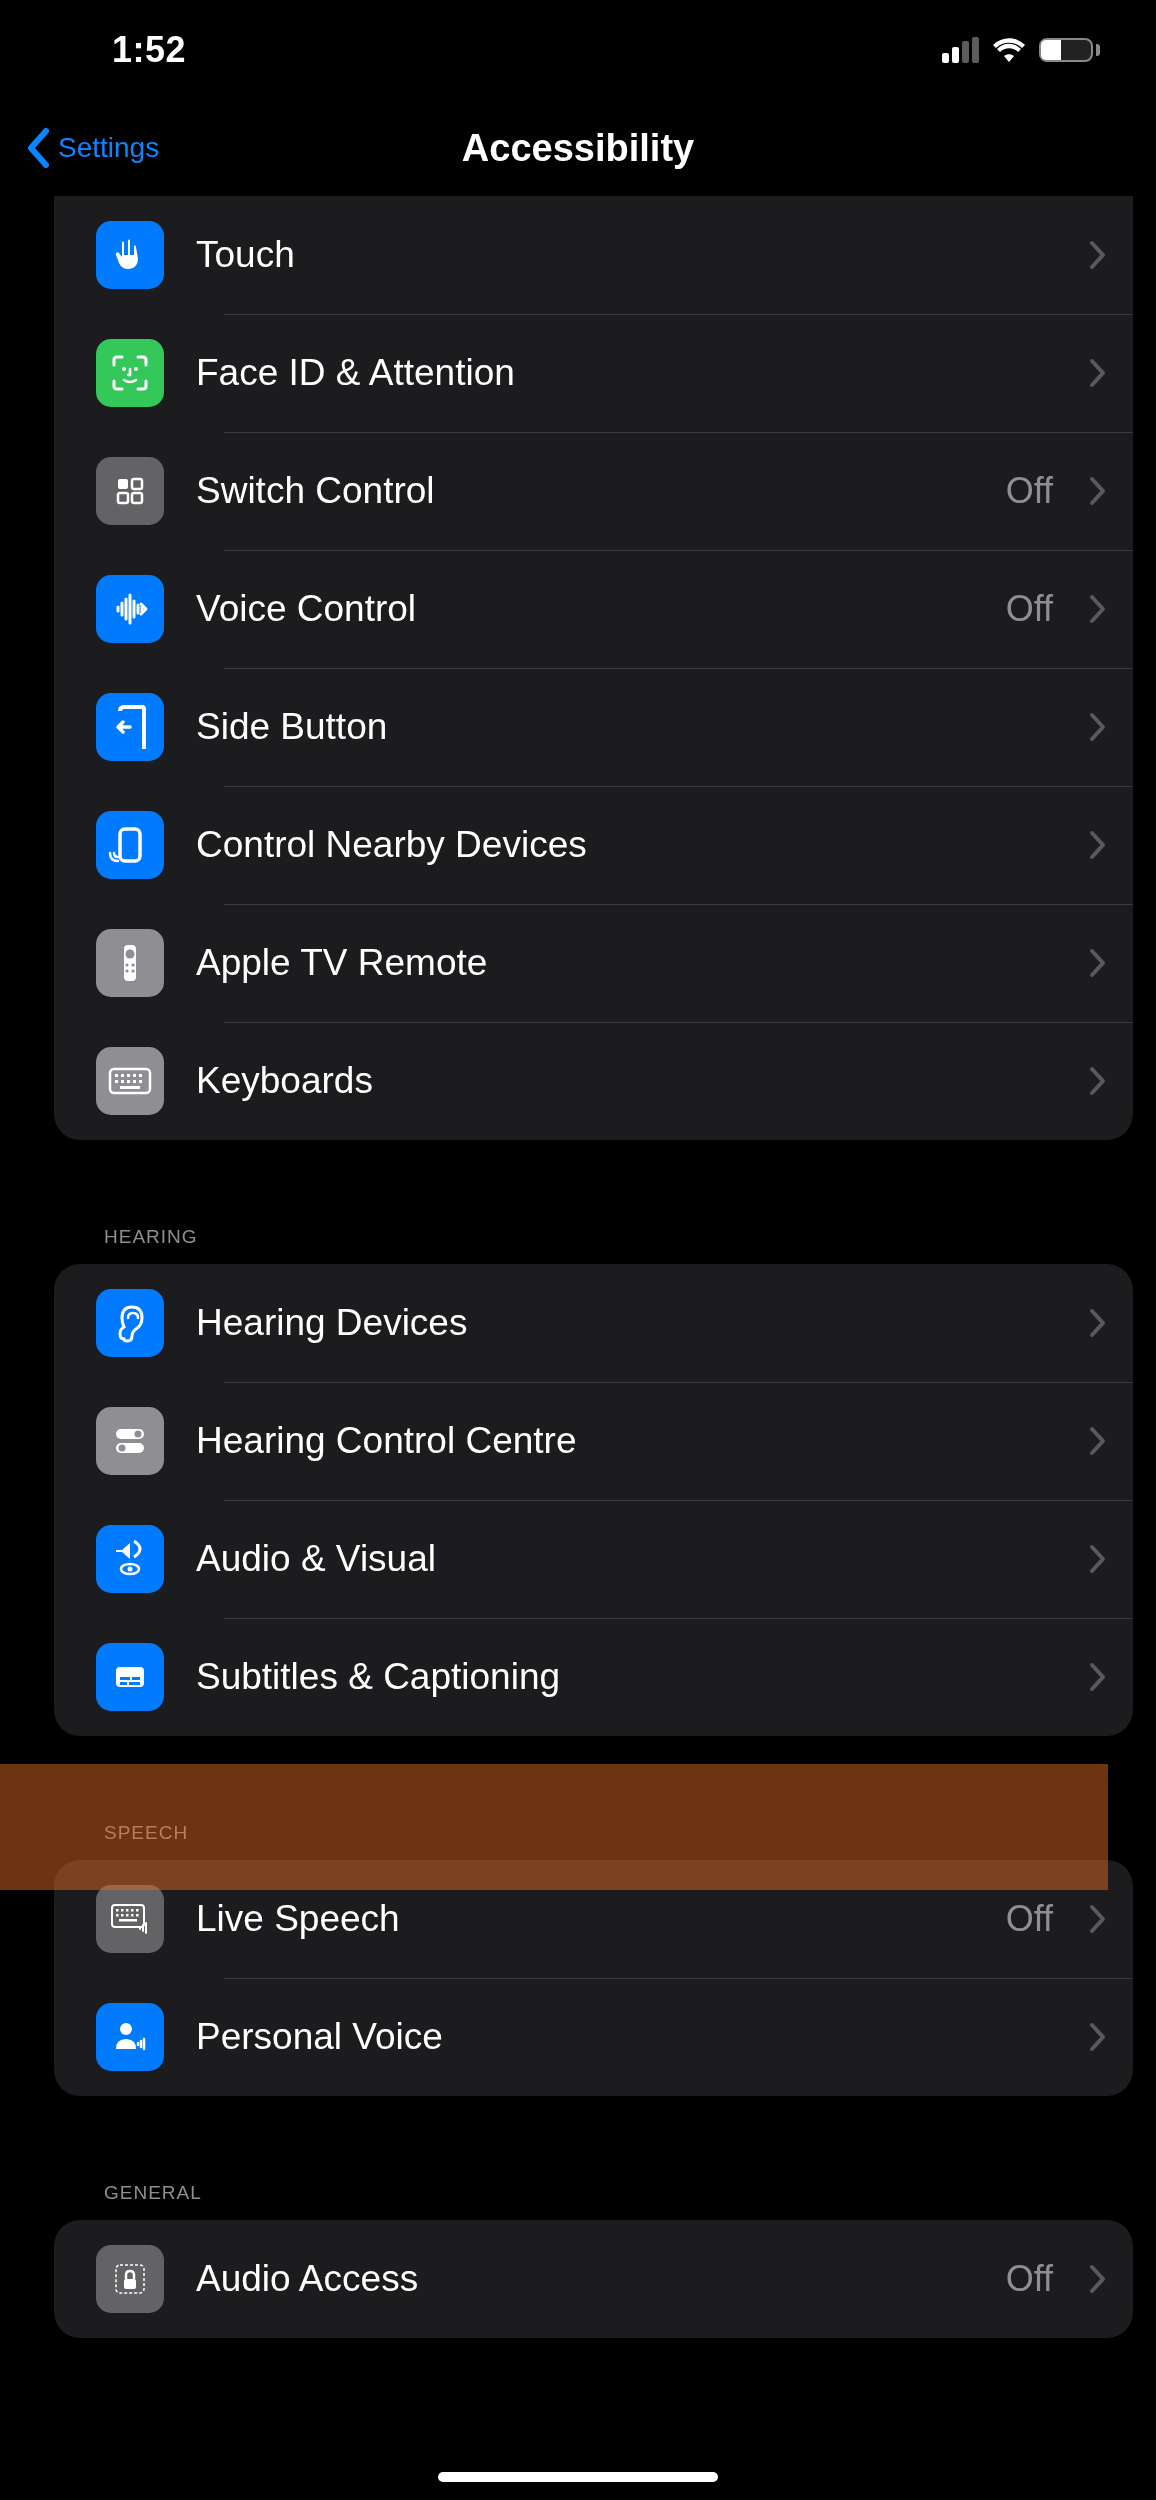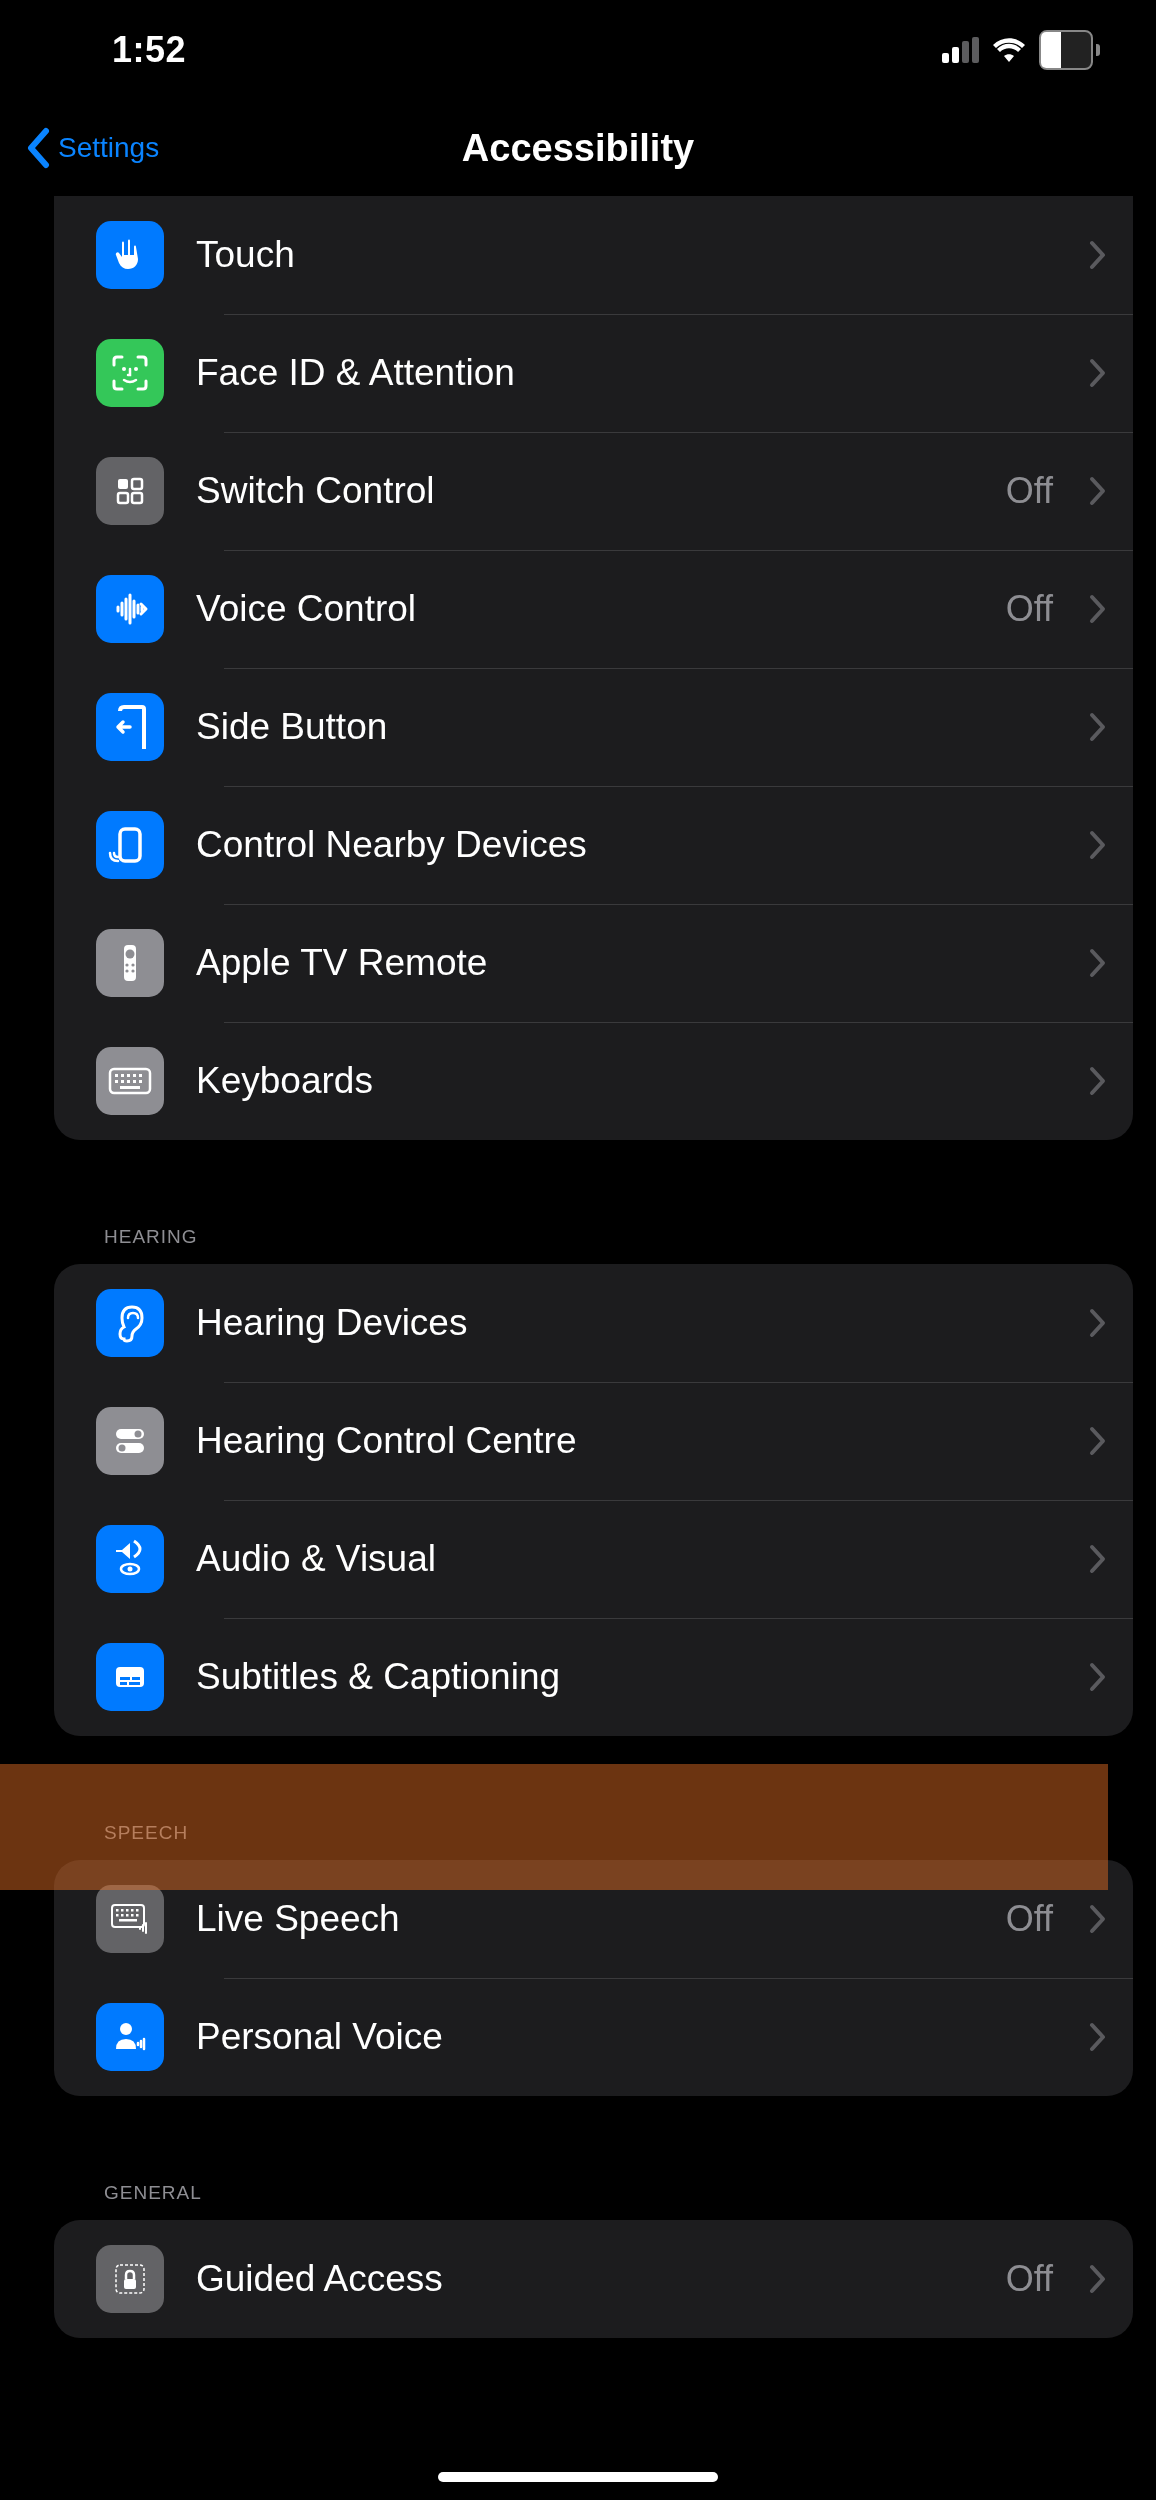--- a/index.html
+++ b/index.html
@@ -47,21 +47,21 @@
   .cell-bars span.on { background: #fff; }
   .cell-bars :nth-child(1){height:10px}
   .cell-bars :nth-child(2){height:16px}
   .cell-bars :nth-child(3){height:22px}
   .cell-bars :nth-child(4){height:26px}
   .wifi-icon svg { display:block; }
   .battery {
     display:flex; align-items:center; gap:3px;
   }
   .battery-body {
-    width: 54px; height: 40px;
+    width: 54px; height: 24px;
     border: 2.5px solid #888;
     border-radius: 8px;
     background:#222;
     position: relative;
     display:flex;align-items:center;
   }
   .battery-fill {
     height: 100%;
     width: 39%;
     background: #fff;
@@ -488,21 +488,21 @@
     <div class="group">
 
       <div class="row">
         <div class="row-icon bg-dgray">
           <svg width="44" height="44" viewBox="0 0 44 44">
               <rect x="8" y="8" width="28" height="28" rx="4" stroke="#fff" stroke-width="1.5" fill="none" stroke-dasharray="3 2"></rect>
               <rect x="16" y="22" width="12" height="10" rx="2" fill="#fff"></rect>
               <path d="M18 22 L18 18 Q18 14 22 14 Q26 14 26 18 L26 22" stroke="#fff" stroke-width="2.5" fill="none"></path>
             </svg>
         </div>
-        <div class="row-label">Guided Access</div>
+        <div class="row-label">Audio Access</div>
         <div class="row-value">Off</div>
         <div class="chevron">
             <svg width="18" height="30" viewBox="0 0 18 30">
               <path d="M3 3 L14 15 L3 27" stroke="#5a5a5e" stroke-width="4" fill="none" stroke-linecap="round" stroke-linejoin="round"></path>
             </svg>
           </div>
       </div>
     </div>
 
   </div>

